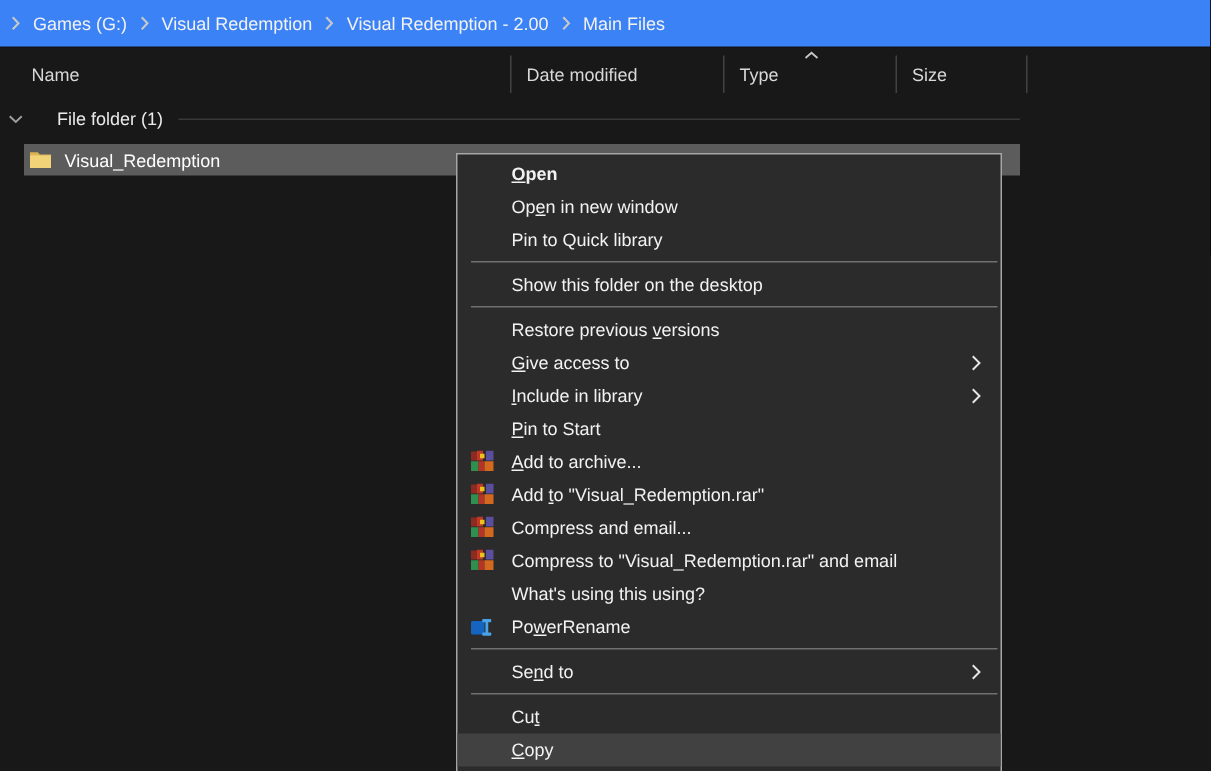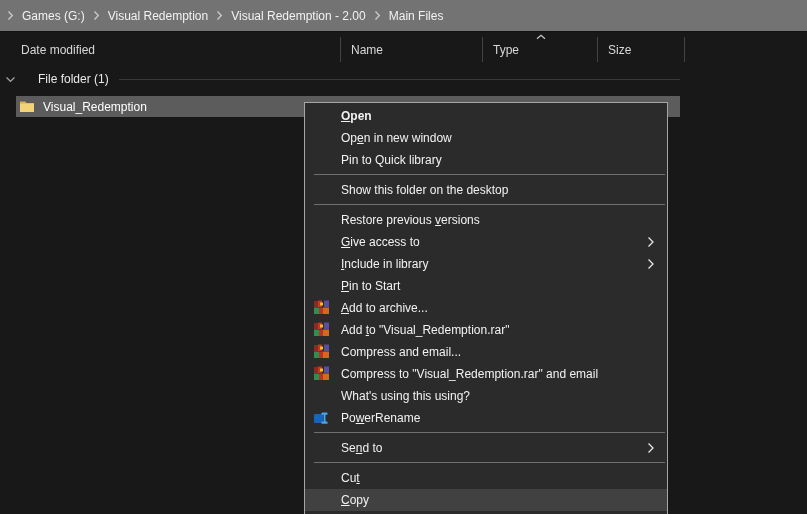--- a/index.html
+++ b/index.html
@@ -1,20 +1,20 @@
 <!DOCTYPE html>
 <html style="--sel: #5c5c5c; --menubg: #2b2b2b; --menuhl: #414141; --menuborder: #a6a6a6;"><head>
 <meta charset="utf-8">
 <style>
   html,body{margin:0;padding:0;background:#000;}
   .screen{position:relative;width:807px;height:514px;overflow:hidden;
     background:#181818;font-family:"Liberation Sans",sans-serif;color:#f0f0f0;}
 
   
-  .topbar{position:absolute;left:0;top:0;width:807px;height:32px;background:#737373;
+  .topbar{position:absolute;left:0;top:0;width:807px;height:32px;background:#3b82f6;
     border-bottom:1px solid #121212;display:flex;align-items:center;padding-left:5px;box-sizing:border-box;}
   .crumb{font-size:12px;color:#f2f2f2;margin:0 2px;padding:2px 4px;white-space:nowrap;cursor:default;}
   .bchev{display:inline-flex;align-items:center;margin:0 2px;}
 
   
   .headerrow{position:absolute;left:0;top:33px;height:33px;display:flex;}
   .hcol{position:relative;display:flex;align-items:center;font-size:12px;color:#d8d8d8;
     box-sizing:border-box;padding-left:10px;cursor:default;}
   .hcol:nth-child(1){width:341px;padding-left:21px;}
   .hcol:nth-child(2){width:142px;}
@@ -75,24 +75,24 @@
       <span class="bchev">
         <svg width="7" height="11" viewBox="0 0 7 11">
           <polyline points="1.5,1.5 5.3,5.5 1.5,9.5" fill="none" stroke="#c8c8c8" stroke-width="1.4"></polyline>
         </svg>
       </span>
       <span class="crumb">Main Files</span>
     </div>
 
   <div class="headerrow" id="headers">
       <div class="hcol">
+        <span>Name</span>
+      </div>
+      <div class="hcol">
         <span>Date modified</span>
-      </div>
-      <div class="hcol">
-        <span>Name</span>
       </div>
       <div class="hcol">
         <span class="sortind">
           <svg width="11" height="6" viewBox="0 0 11 6">
             <polyline points="1.5,4.7 5.5,1.2 9.5,4.7" fill="none" stroke="#c8c8c8" stroke-width="1.2"></polyline>
           </svg>
         </span>
         <span>Type</span>
       </div>
       <div class="hcol">

